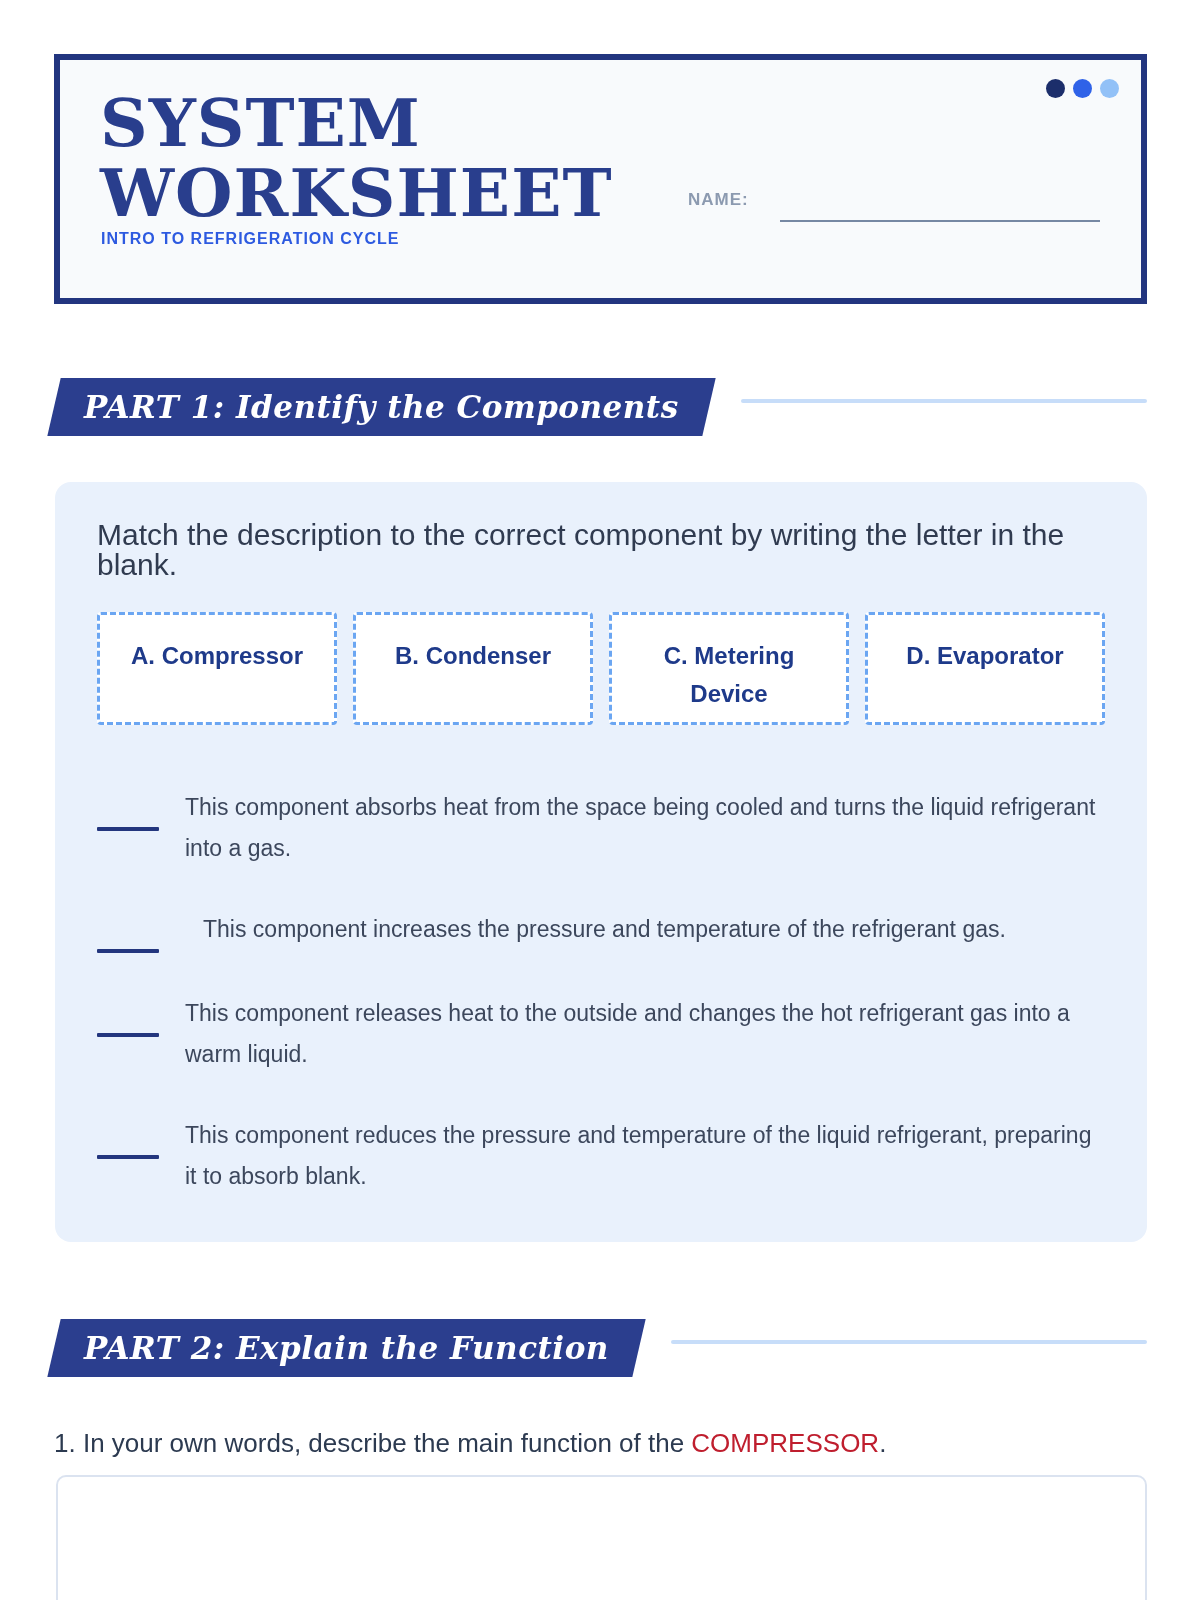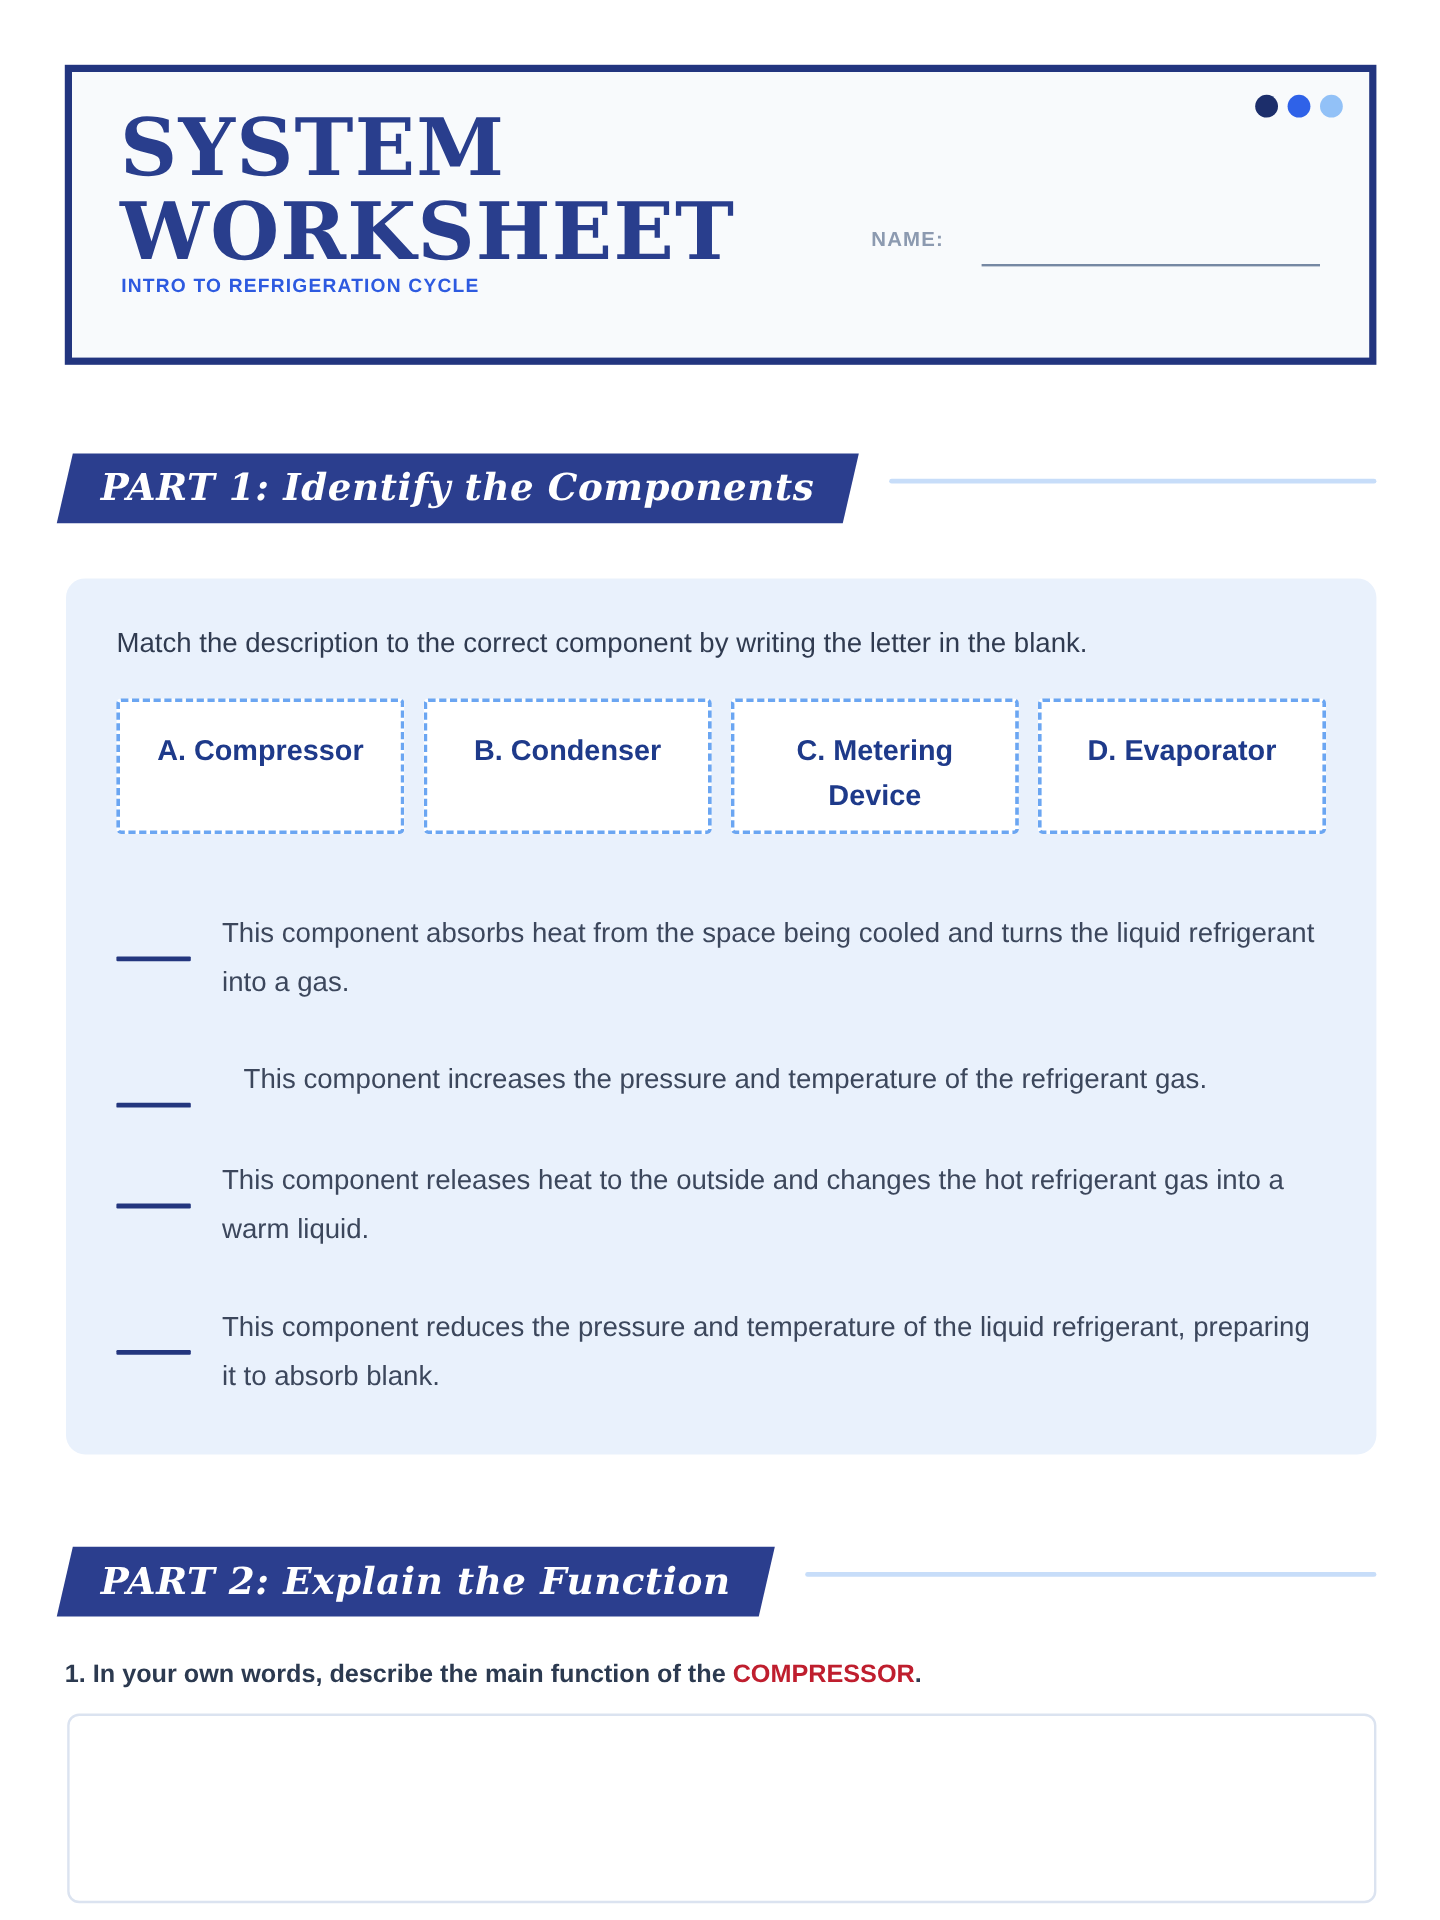--- a/index.html
+++ b/index.html
@@ -17,21 +17,21 @@
   .dot { width:19px; height:19px; border-radius:50%; }
   .header-title {
     position:absolute; left:40px; top:28px;
     font-family:"DejaVu Serif", serif; font-weight:800;
     font-size:66px; line-height:70px; letter-spacing:1px; color:#293e8d;
   }
   .header-subtitle {
     position:absolute; left:41px; top:170px;
     font-size:16px; font-weight:bold; letter-spacing:1px; color:#2d5ae0;
   }
-  .fields { position:absolute; left:628px; right:41px; top:118px;margin-left:38px; }
+  .fields { position:absolute; left:628px; right:41px; top:118px; }
   .field-row { display:flex; align-items:flex-end; height:44px; }
   .field-row + .field-row { margin-top:1px; }
   .field-label {
     font-size:17px; font-weight:bold; letter-spacing:1px; color:#8c9ab0;
     padding-bottom:12px; width:72px; flex:none;
   }
   .field-line { flex:1; margin-left:20px; border-bottom:2px solid #7688a3; height:30px; }
 
   
   .section-row { display:flex; align-items:center; margin:62px 53px 0 54px; }
@@ -45,42 +45,42 @@
     font-family:"DejaVu Serif", serif; font-style:italic; font-weight:bold;
     font-size:31px; letter-spacing:0.5px; white-space:nowrap;
   }
   .section-line { flex:1; height:4px; background:#c7ddf9; margin-left:32px; border-radius:2px; }
 
   
   .panel {
     box-sizing:border-box; margin:46px 53px 0 55px;
     background:#e9f1fc; border-radius:16px; padding:38px 42px 45px 42px;
   }
-  .instruction { font-size:23px; line-height:30px; color:#303b50; margin:0 0 32px 0; }
+  .instruction { font-size:30px; line-height:30px; color:#303b50; margin:0 0 32px 0; }
   .component-grid { display:grid; grid-template-columns:repeat(4,1fr); gap:16px; }
   .component-box {
     box-sizing:border-box; height:113px; background:#ffffff;
     border:3px dashed #6ba6f2; border-radius:4px;
     padding:22px 10px 0 10px; text-align:center;
     font-size:24px; font-weight:bold; line-height:38px; color:#1e3a8a;
   }
   .match-list { margin-top:62px; }
   .match-item { display:flex; align-items:flex-start; margin-bottom:40px; }
   .match-item:last-child { margin-bottom:0; }
   .match-blank {
     flex:none; width:62px; height:4px; background:#23367e; border-radius:1px;
     margin-top:40px; margin-right:26px;
   }
   .match-text { font-size:23px; line-height:41px; color:#3c475c; }
   .match-item.indent .match-text { text-indent:18px; }
 
   
   .question {
-    margin:33px 53px 0 54px; font-size:21px; line-height:32px;
-    font-weight:bold; color:#2c3a50;
+    margin:50px 53px 0 54px; font-size:26px; line-height:32px;
+    font-weight:normal; color:#2c3a50;
   }
   .question .highlight { color:#bf1e2e; }
   .answer-box {
     box-sizing:border-box; margin:16px 53px 0 56px; height:158px;
     background:#ffffff; border:2px solid #dbe3f0; border-radius:10px;
   }
   .answer-box textarea {
     width:100%; height:100%; box-sizing:border-box; border:none; outline:none;
     resize:none; background:transparent; border-radius:10px; padding:14px 16px;
     font-family:"Liberation Sans", sans-serif; font-size:22px; color:#2c3a50;

